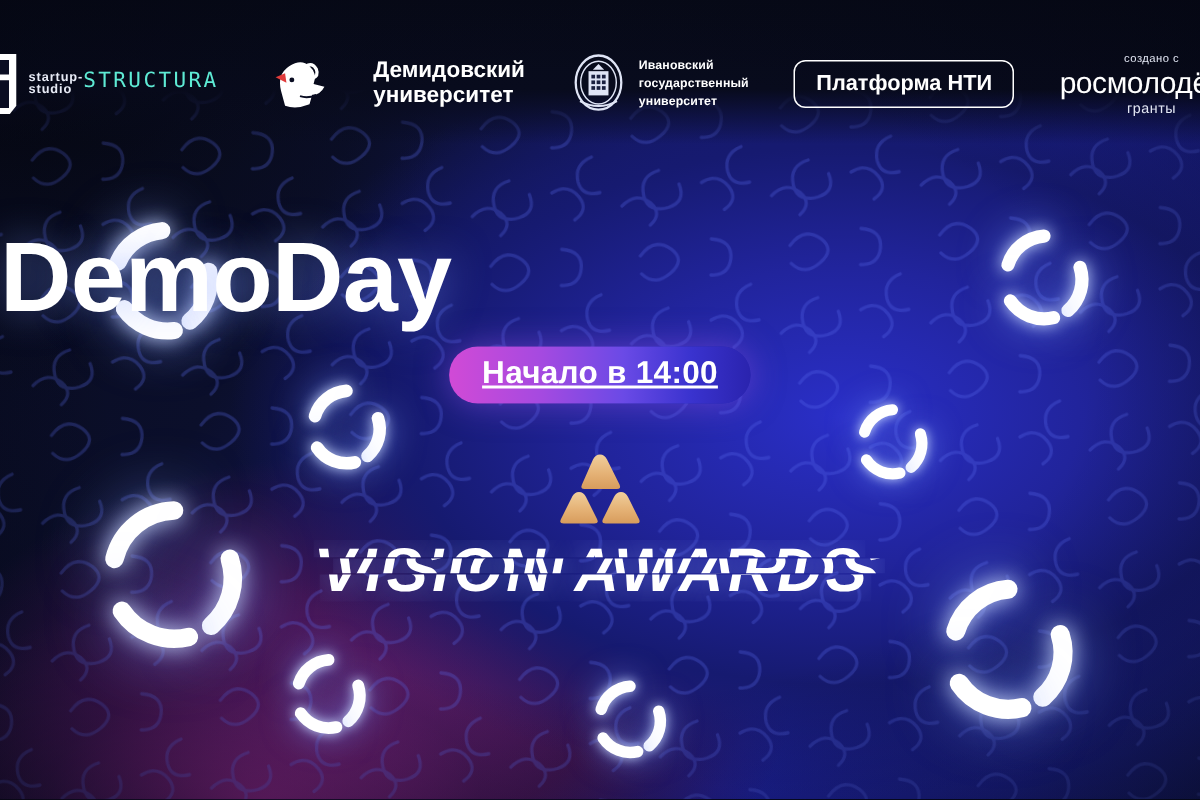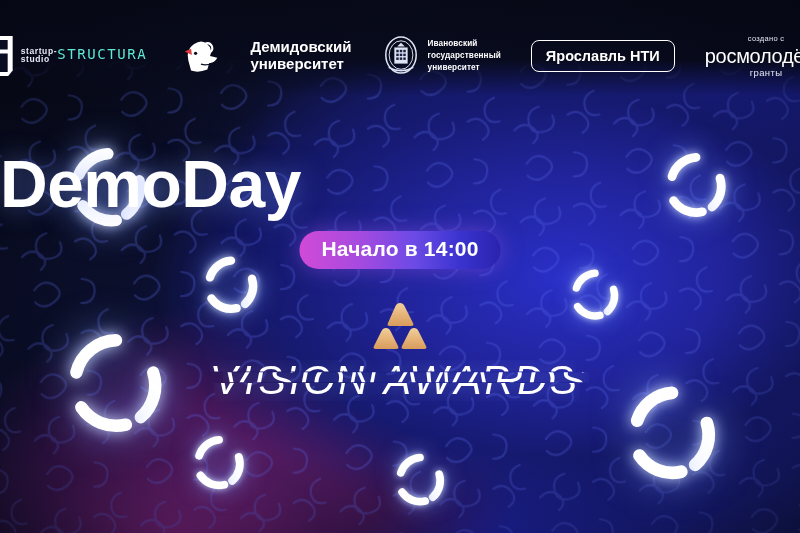--- a/index.html
+++ b/index.html
@@ -115,29 +115,29 @@
     text-shadow:0 0 26px rgba(120,150,255,.5);
   }
 
   .pill{
     position:absolute;left:50%;transform:translateX(-50%);
     padding:6px 22px 8px;border-radius:22px;
     background:linear-gradient(90deg,#d14ad6 0%,#a64ae0 30%,#6a4ae6 58%,#3a33cf 80%,#2a23ae 100%);
     color:#fff;font-size:21px;font-weight:700;letter-spacing:.2px;white-space:nowrap;
     box-shadow:0 0 22px rgba(140,80,230,.55);
   }
-  .pill-1400{top:231px;}
+  .pill-1400{top:231px;text-decoration:underline;}
   .pill-1700{top:437px;}
 
   
   .va{position:absolute;left:0;right:0;top:302px;text-align:center;}
   .va-mark{width:62px;height:52px;margin:0 auto 6px;display:block;}
   .va-title{
     position:relative;display:inline-block;
-    font-size:41px;font-weight:400;color:#fff;letter-spacing:3px;
+    font-size:41px;font-weight:700;color:#fff;letter-spacing:3px;
     font-style:italic;
     line-height:1;
     text-shadow:0 0 20px rgba(150,170,255,.45);
   }
   .va-title .slice{
     position:absolute;left:0;top:0;width:100%;color:#fff;
     overflow:hidden;white-space:nowrap;
   }
   .va-s1{clip-path:inset(0 0 72% 0);transform:translateX(-7px);}
   .va-s2{clip-path:inset(30% 0 46% 0);transform:translateX(6px);}
@@ -287,21 +287,21 @@
         <path d="M20 8 l4 4 h-8 z" fill="#dfe4f5"></path>
         <path d="M7 34 q13 7 26 0" fill="none" stroke="#dfe4f5" stroke-width="1.4"></path>
       </svg>
       <div class="isuct-txt">
         <div>Ивановский государственный</div>
         <div>университет</div>
       </div>
     </div>
 
     <div class="logo lg-nti">
-      <div class="nti-pill">Ярославль НТИ</div>
+      <div class="nti-pill">Платформа НТИ</div>
     </div>
 
     <div class="logo lg-rosmol">
       <div class="rm-pre">создано с</div>
       <div class="rm-main">росмолодёжь</div>
       <div class="rm-sub">гранты</div>
     </div>
 
   </div>
 

